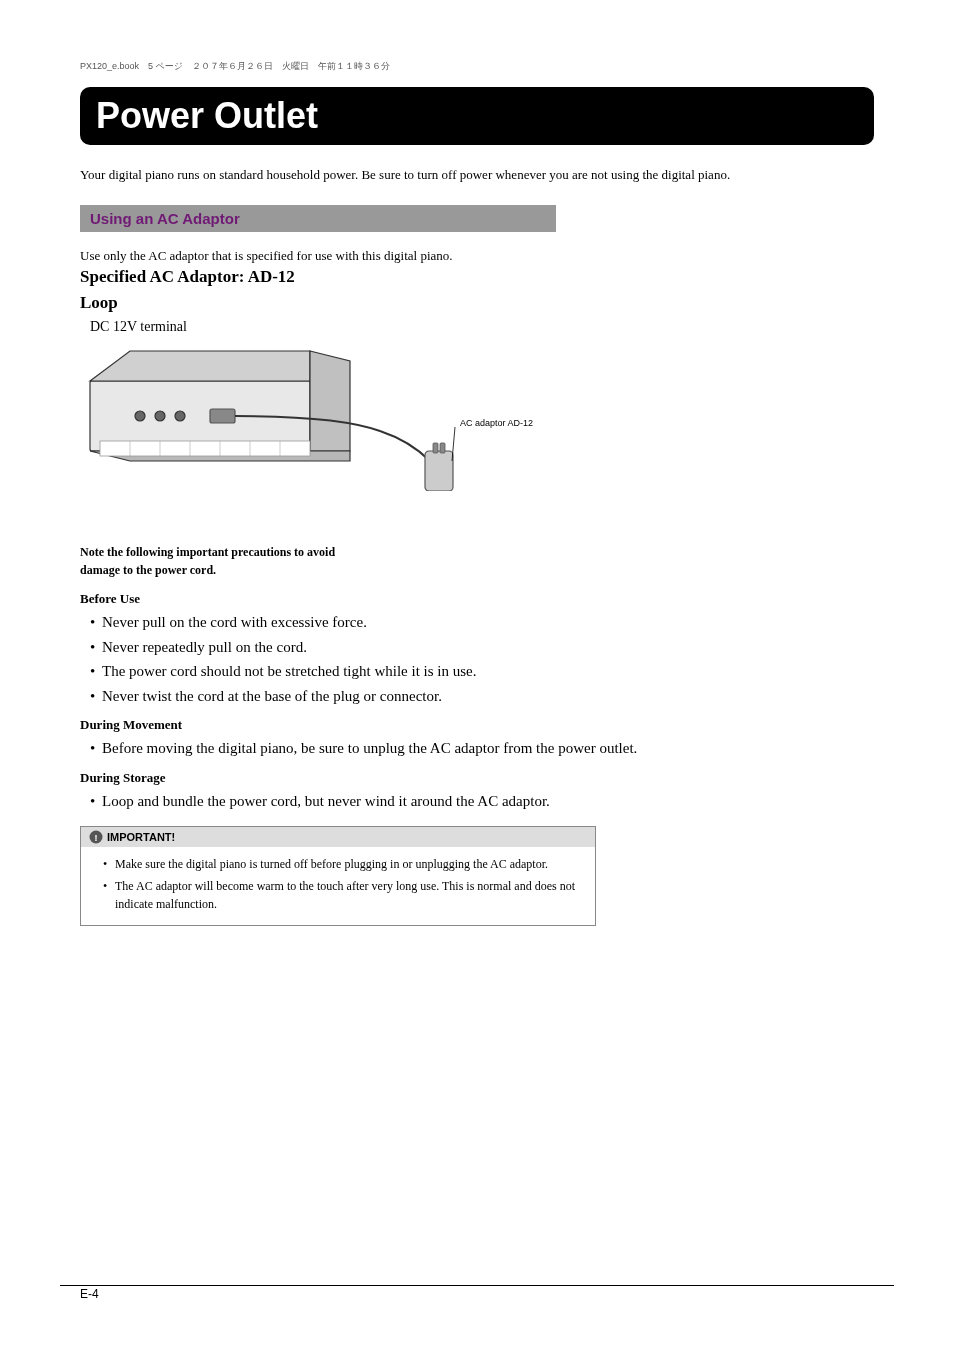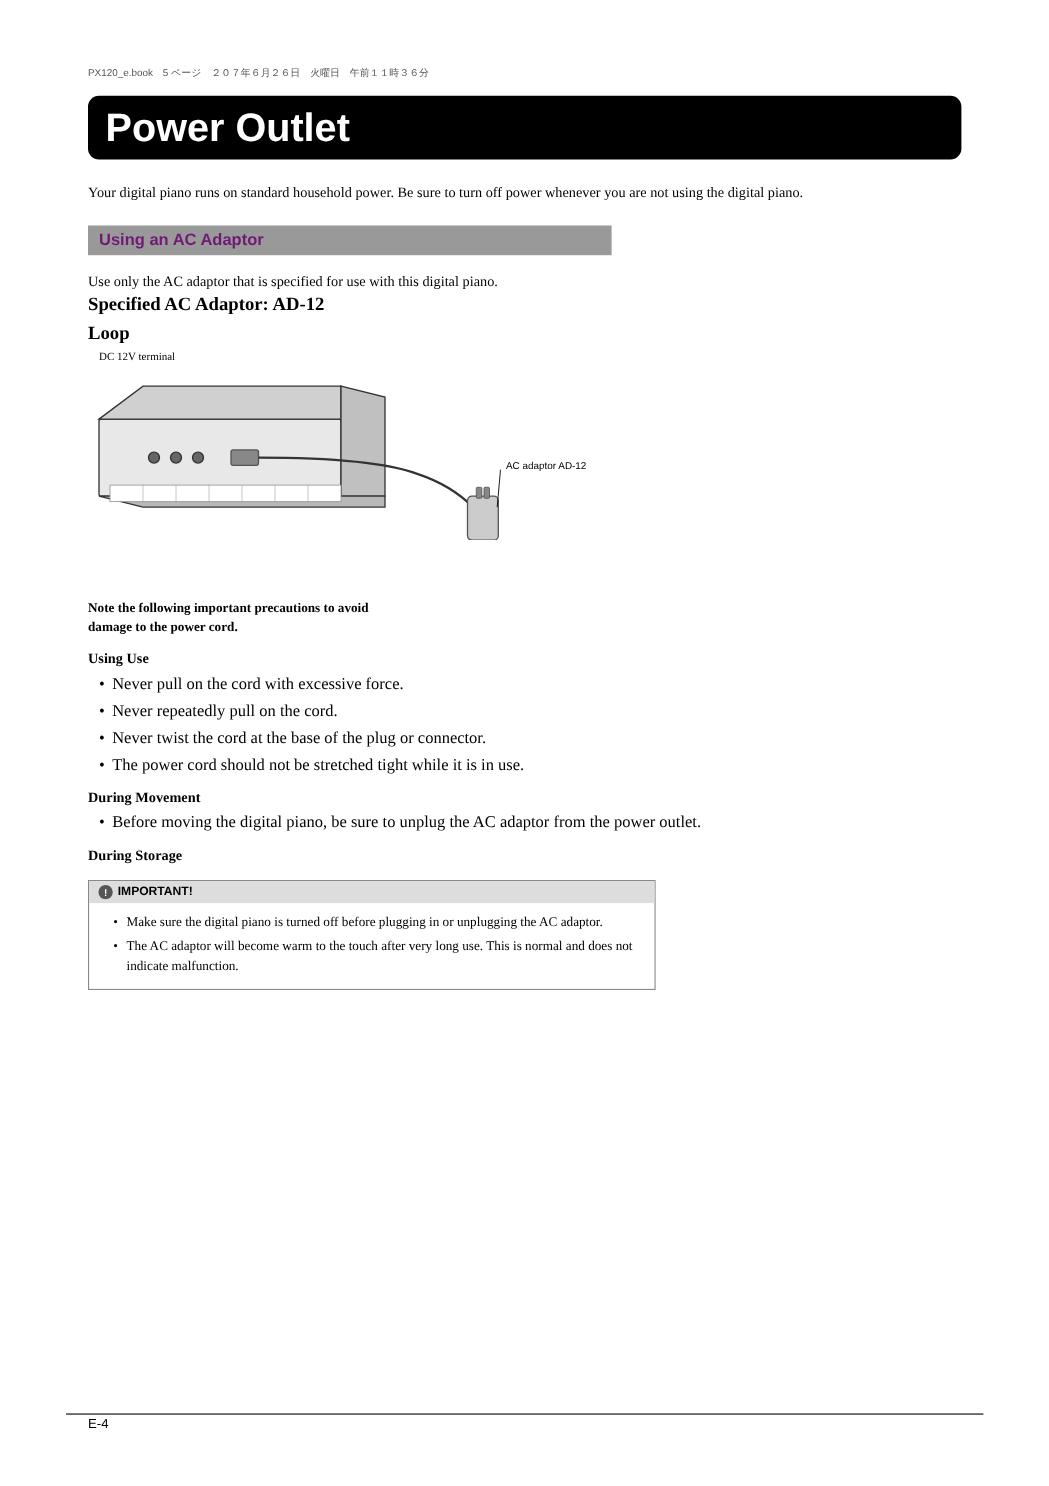--- a/index.html
+++ b/index.html
@@ -286,21 +286,21 @@
   
   <p class="bold-label">Specified AC Adaptor: AD-12</p>
 
   
   <p class="bold-label">Loop</p>
 
   
   <div class="diagram-area">
     <div class="diagram-svg-container">
 
-      <div style="position:absolute; top:0; left:10px; font-size:10px;">DC 12V terminal</div>
+      <div style="position:absolute; top:0; left:10px; font-size:14px;">DC 12V terminal</div>
 
       <svg width="460" height="160" viewBox="0 0 460 160" style="position:absolute; top:12px; left:0;">
 
         <g fill="none" stroke="#000" stroke-width="1.2">
 
           <rect x="10" y="50" width="220" height="70" rx="2" fill="#e8e8e8" stroke="#333"></rect>
 
           <polygon points="10,50 50,20 230,20 230,50" fill="#d0d0d0" stroke="#333"></polygon>
 
           <polygon points="230,20 270,30 270,120 230,120" fill="#c0c0c0" stroke="#333"></polygon>
@@ -342,40 +342,43 @@
   </div>
 
   
   <div style="height: 30px;"></div>
 
   
   <p class="precaution-note"><strong>Note the following important precautions to avoid<br>damage to the power cord.</strong></p>
 
   
   <div class="usage-section">
-    <p class="usage-heading">Using Use</p>
+    <p class="usage-heading">Before Use</p>
     <ul class="bullet-list">
       <li>Never pull on the cord with excessive force.</li>
       <li>Never repeatedly pull on the cord.</li>
+      <li>The power cord should not be stretched tight while it is in use.</li>
       <li>Never twist the cord at the base of the plug or connector.</li>
-      <li>The power cord should not be stretched tight while it is in use.</li>
     </ul>
   </div>
 
   
   <div class="usage-section">
     <p class="usage-heading">During Movement</p>
     <ul class="bullet-list">
       <li>Before moving the digital piano, be sure to unplug the AC adaptor from the power outlet.</li>
     </ul>
   </div>
 
   
   <div class="usage-section">
     <p class="usage-heading">During Storage</p>
+    <ul class="bullet-list">
+      <li>Loop and bundle the power cord, but never wind it around the AC adaptor.</li>
+    </ul>
   </div>
 
   
   <div class="important-box">
     <div class="important-header">
 
       <svg class="important-icon" viewBox="0 0 14 14">
         <circle cx="7" cy="7" r="6.5" fill="#555" stroke="none"></circle>
         <text x="7" y="10.5" text-anchor="middle" font-size="9" fill="#fff" font-family="Arial" font-weight="bold">!</text>
       </svg>

